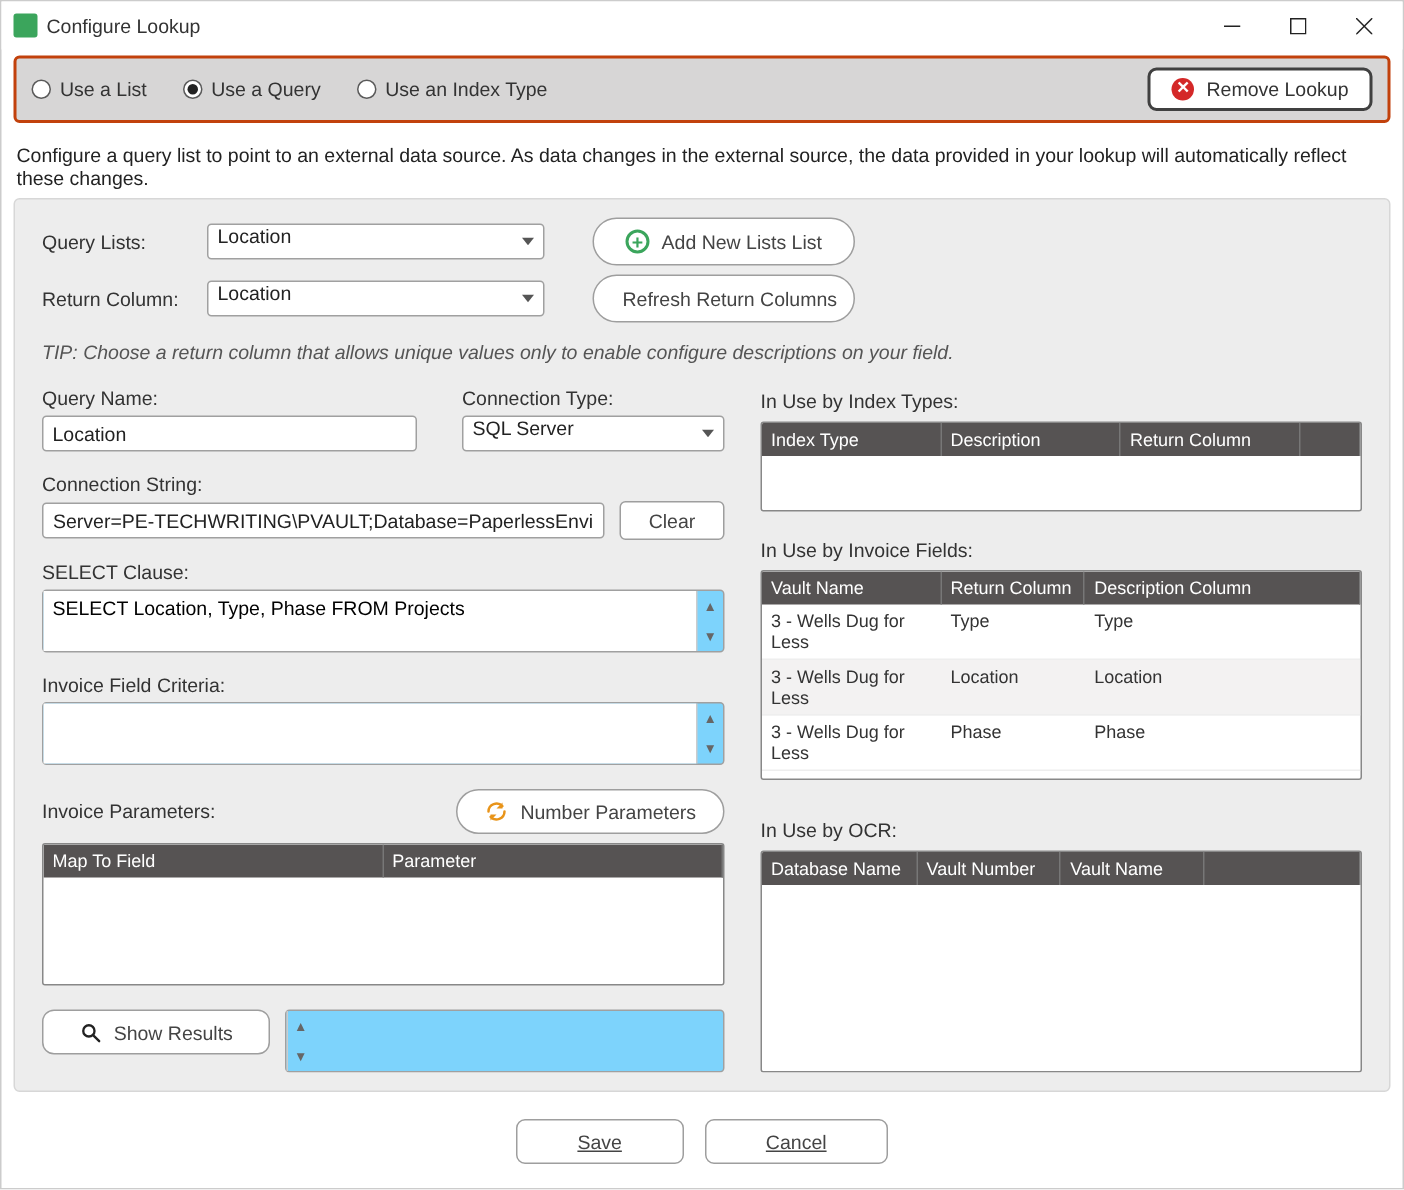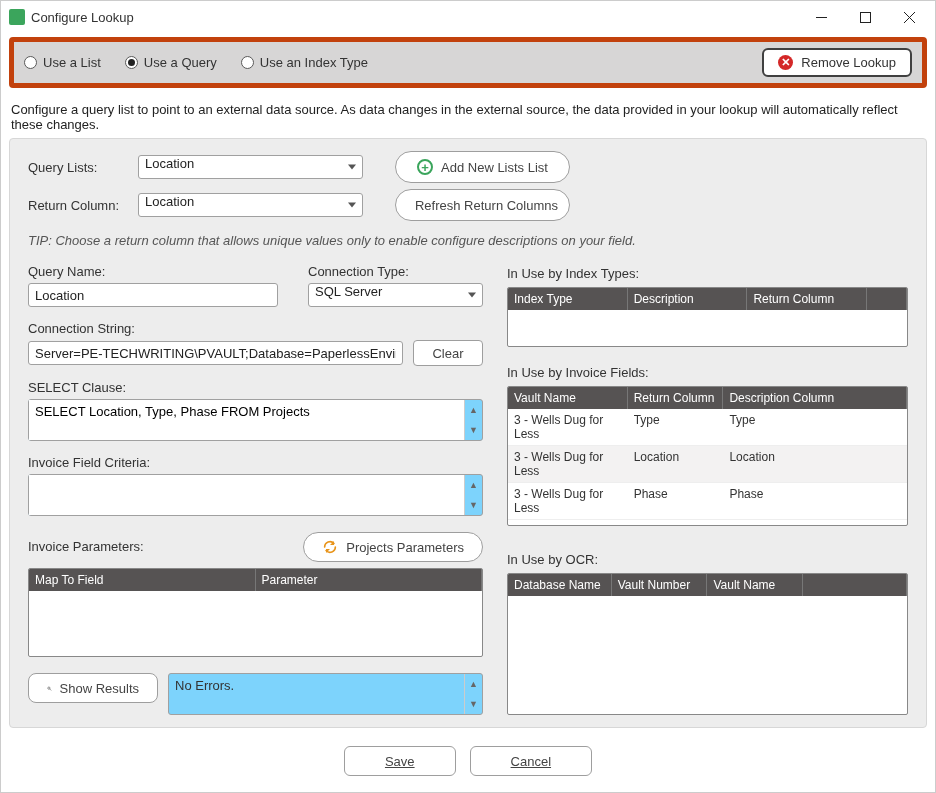--- a/index.html
+++ b/index.html
@@ -40,21 +40,21 @@
     color: #222;
   }
   .ico-app {
     width: 16px; height: 16px;
     background: #3ba55c;
     border-radius: 2px;
   }
 
   .tabstrip {
     background: #d7d6d6;
-    border: 5px solid #c2410c;
+    border: 2px solid #c2410c;
     border-radius: 4px;
     margin: 4px 8px;
     padding: 6px 10px;
     display: flex;
     align-items: center;
     gap: 24px;
   }
   .radio {
     display: flex; align-items: center; gap: 6px;
     cursor: default;
@@ -342,42 +342,41 @@
 
         <div class="row" style="margin-top:10px; align-items:center;">
           <div class="lbl2" style="flex:1">Invoice Parameters:</div>
           <div class="btn" style="height:30px">
             <svg class="refresh-ico" viewBox="0 0 24 24">
               <path d="M4 12a8 8 0 0 1 13.9-5.3" fill="none" stroke="#e8941a" stroke-width="2.5" stroke-linecap="round"></path>
               <path d="M20 12a8 8 0 0 1-13.9 5.3" fill="none" stroke="#e8941a" stroke-width="2.5" stroke-linecap="round"></path>
               <polygon points="18,3 18,9 12,9" fill="#e8941a"></polygon>
               <polygon points="6,21 6,15 12,15" fill="#e8941a"></polygon>
             </svg>
-            <span>Projects Parameters</span>
+            <span>Number Parameters</span>
           </div>
         </div>
 
         <div class="grid" style="height:105px">
           <div class="hdr">
             <div class="cell" style="flex:1">Map To Field</div>
             <div class="cell" style="width:50%">Parameter</div>
           </div>
           <div class="body"></div>
         </div>
 
         <div class="row" style="margin-top:10px; align-items:stretch;">
-          <div class="btn" style="width:130px; height:30px; border-radius:8px;">
+          <div class="btn" style="width:152px; height:30px; border-radius:8px;">
             <svg class="search-ico" viewBox="0 0 24 24">
               <circle cx="10" cy="10" r="6" fill="none" stroke="#222" stroke-width="2.5"></circle>
               <line x1="15" y1="15" x2="21" y2="21" stroke="#222" stroke-width="2.5" stroke-linecap="round"></line>
             </svg>
             <span>Show Results</span>
           </div>
           <div class="spinbox" style="flex:1; height:42px">
-            <div class="ta" style="padding:4px 6px; flex:1">No Errors.</div>
             <div class="spin">
               <div class="arrow">▲</div>
               <div class="arrow">▼</div>
             </div>
           </div>
         </div>
 
       </div>
 
       <div class="right">

